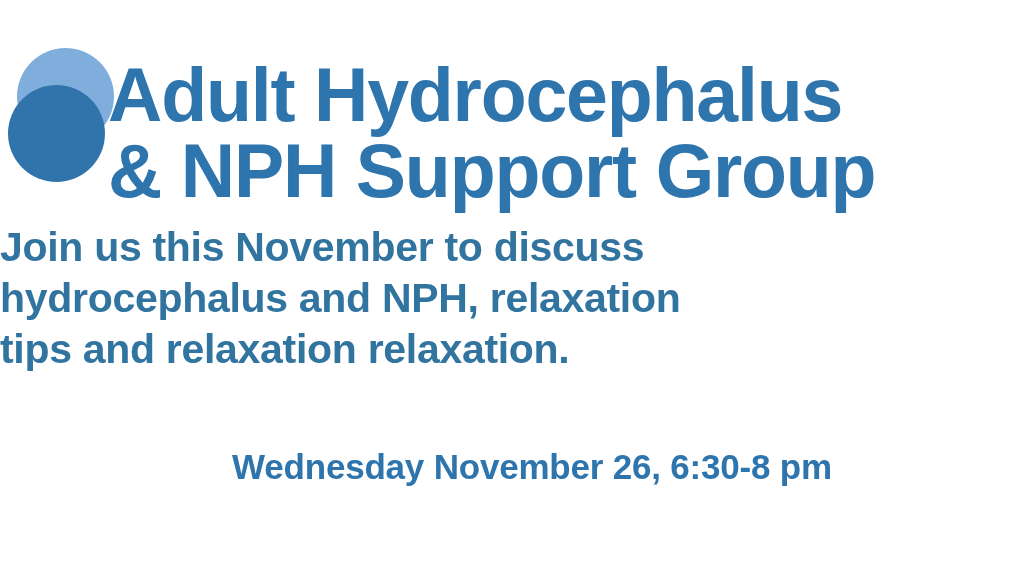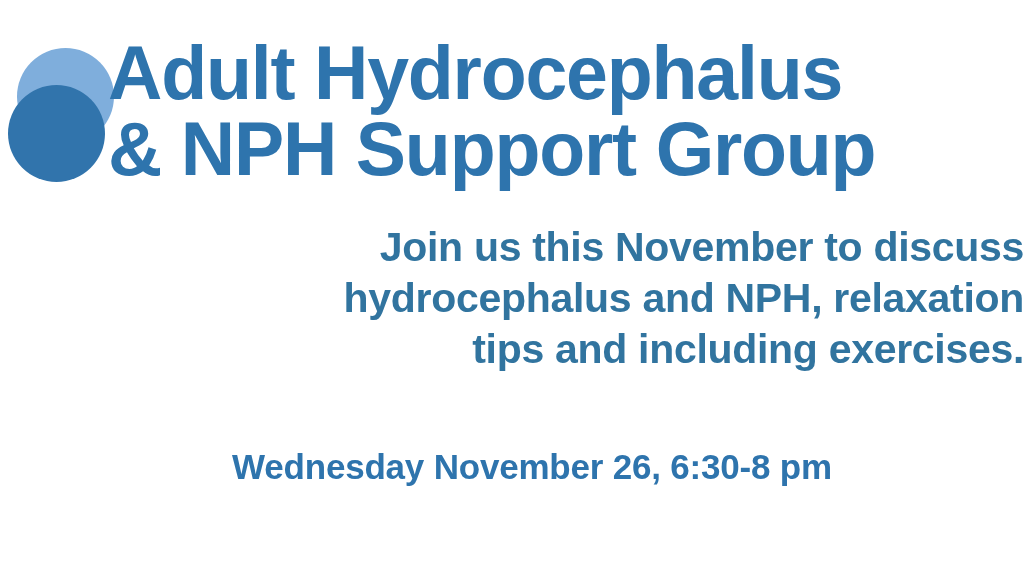--- a/index.html
+++ b/index.html
@@ -50,21 +50,21 @@
     top: 50px;
     width: 97px;
     height: 97px;
     background: #3174AC;
   }
 
   
   .title-block {
     position: absolute;
     left: 108px;
-    top: 36px;
+    top: 58px;
     width: 880px;
   }
 
   .title-line {
     font-size: 76px;
     line-height: 0.97;
     font-weight: 700;
     color: #2E74AD;
     letter-spacing: -1.2px;
     white-space: nowrap;
@@ -76,21 +76,21 @@
   .title-line-2 {
     margin-top: 2px;
   }
 
   
   .body-block {
     position: absolute;
     left: 0;
     top: 222px;
     width: 1024px;
-    text-align: right;
+    text-align: left;
   }
 
   .body-line {
     font-size: 41px;
     line-height: 1.24;
     font-weight: 700;
     color: #31749F;
     letter-spacing: -0.3px;
     white-space: nowrap;
   }
@@ -125,20 +125,20 @@
   </div>
 
   <div class="title-block">
     <div class="title-line title-line-1">Adult Hydrocephalus</div>
     <div class="title-line title-line-2">&amp; NPH Support Group</div>
   </div>
 
   <div class="body-block">
     <div class="body-line">Join us this November to discuss</div>
     <div class="body-line">hydrocephalus and NPH, relaxation</div>
-    <div class="body-line">tips and including exercises.</div>
+    <div class="body-line">tips and relaxation relaxation.</div>
   </div>
 
   <div class="date-block">
     <div class="date-line">Wednesday November 26, 6:30-8 pm</div>
   </div>
 
 </div>
 
 </body></html>

